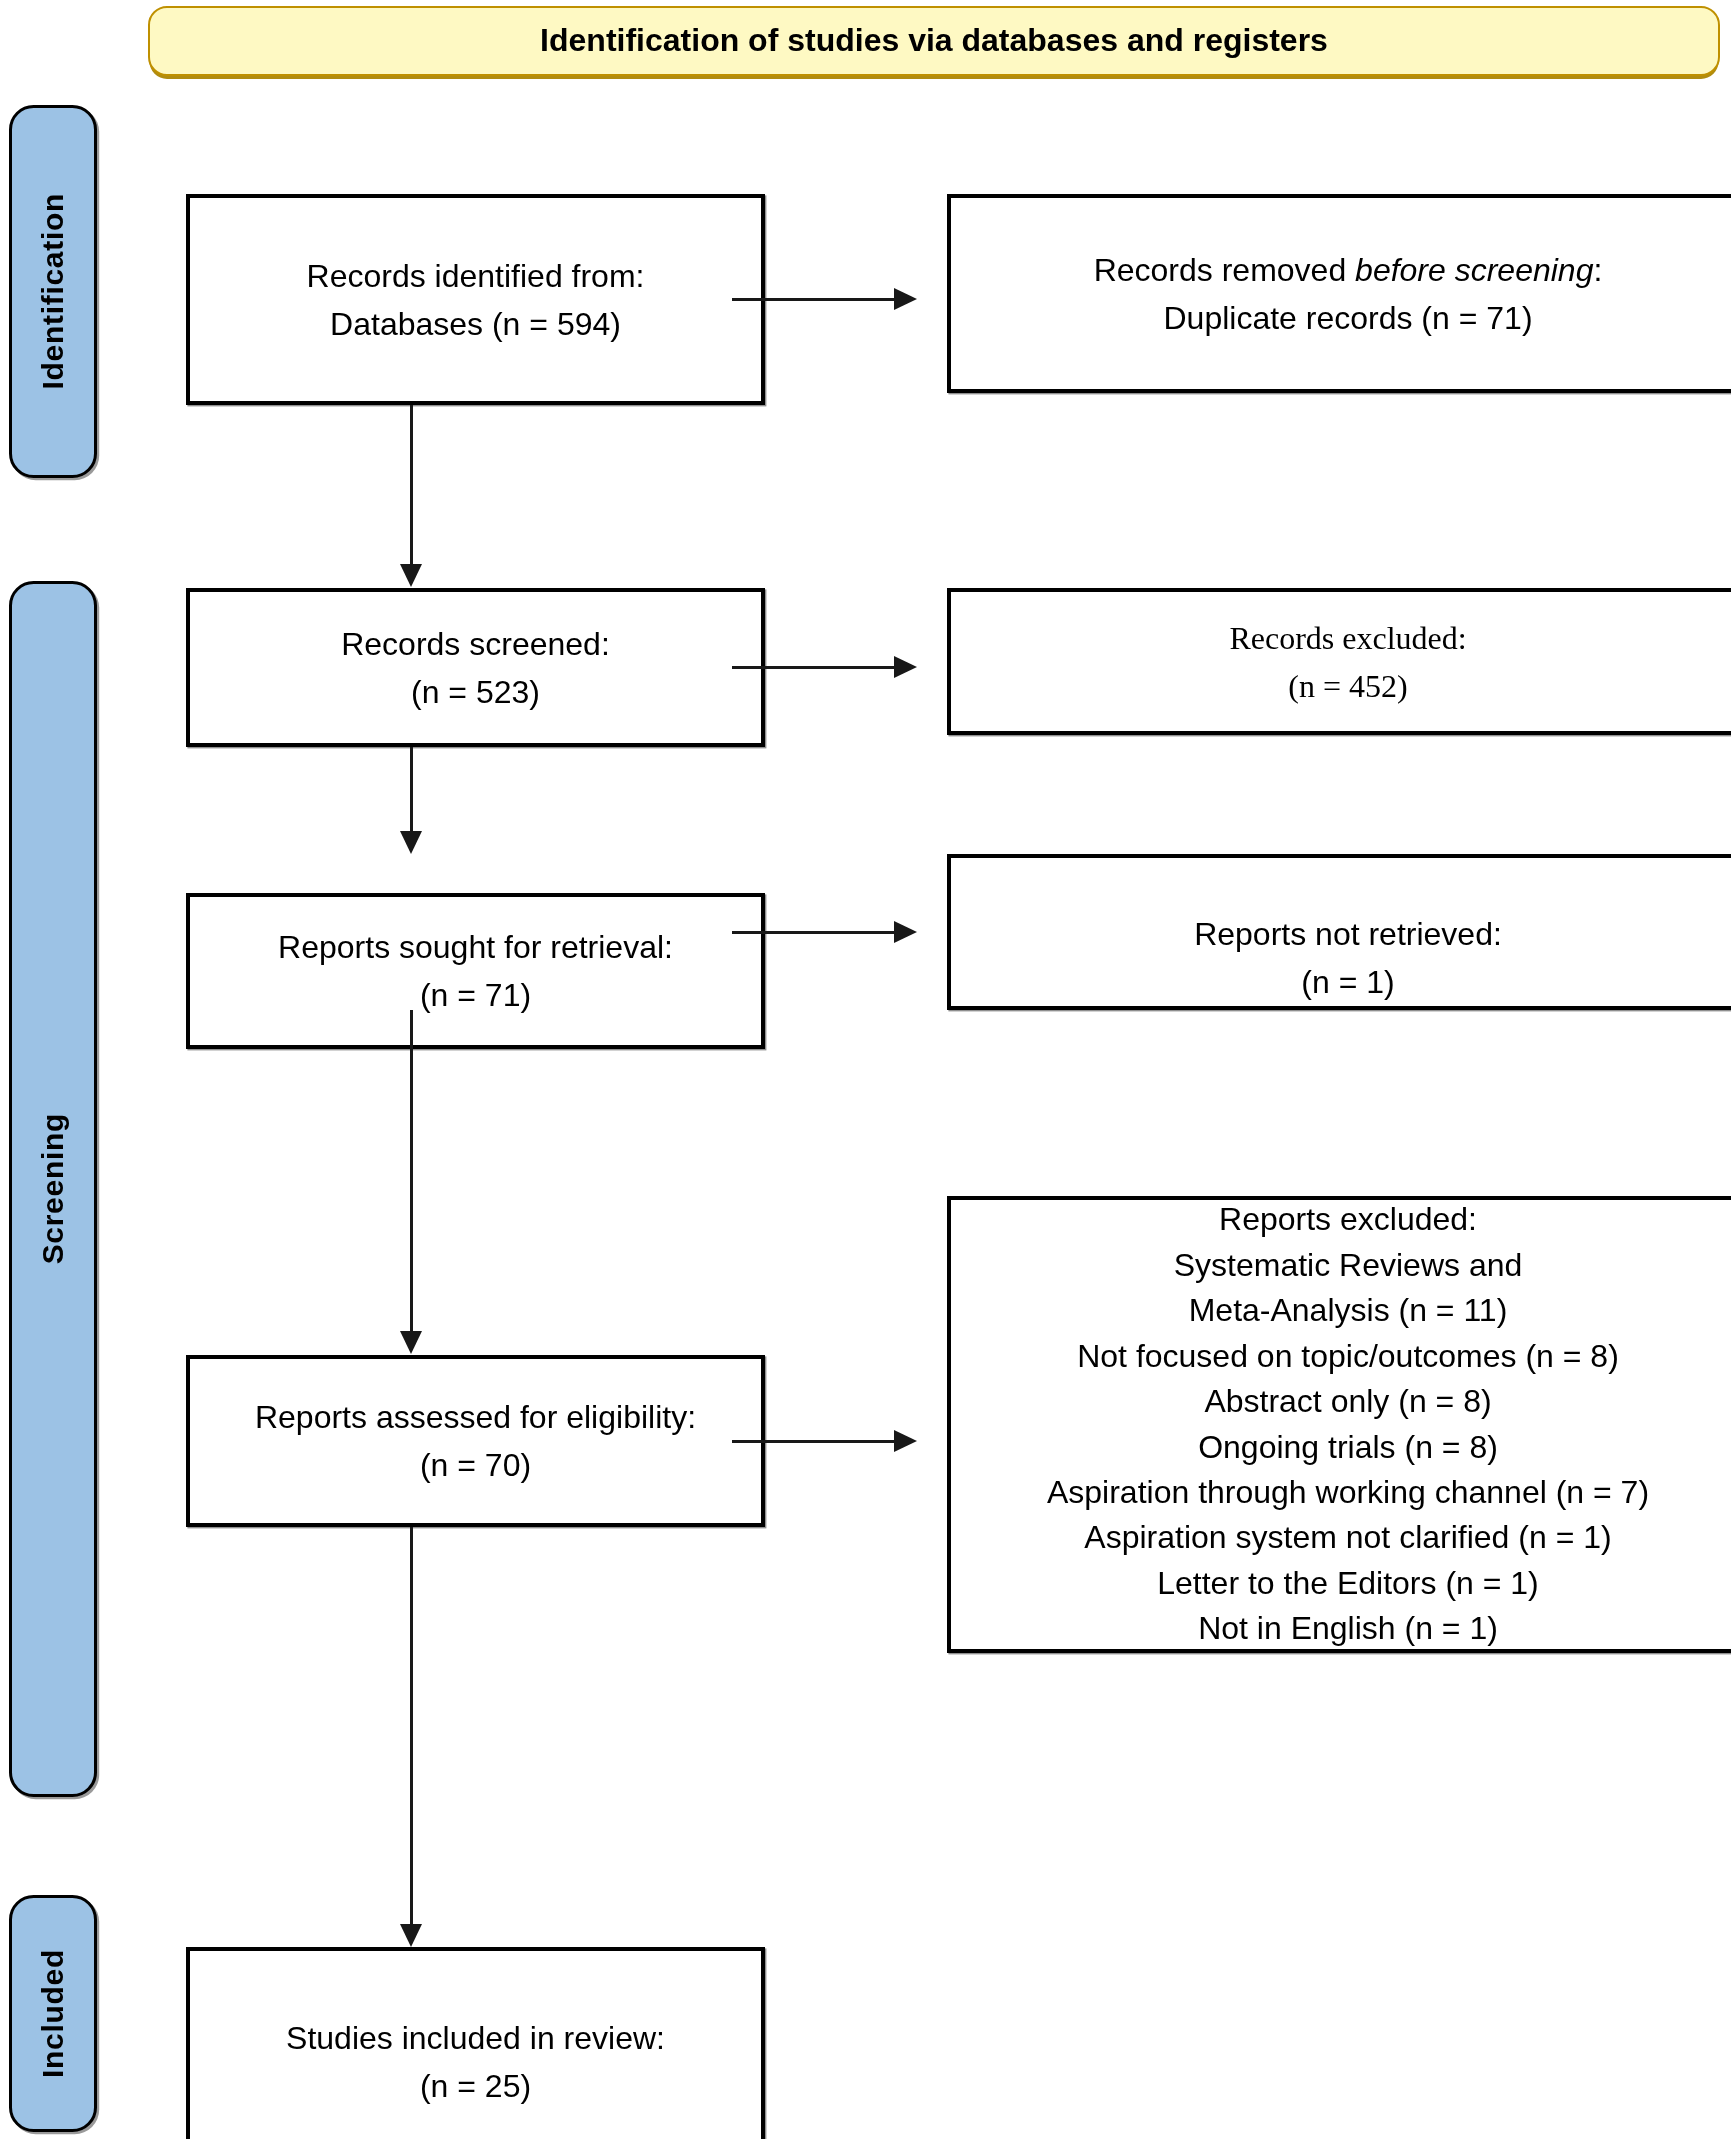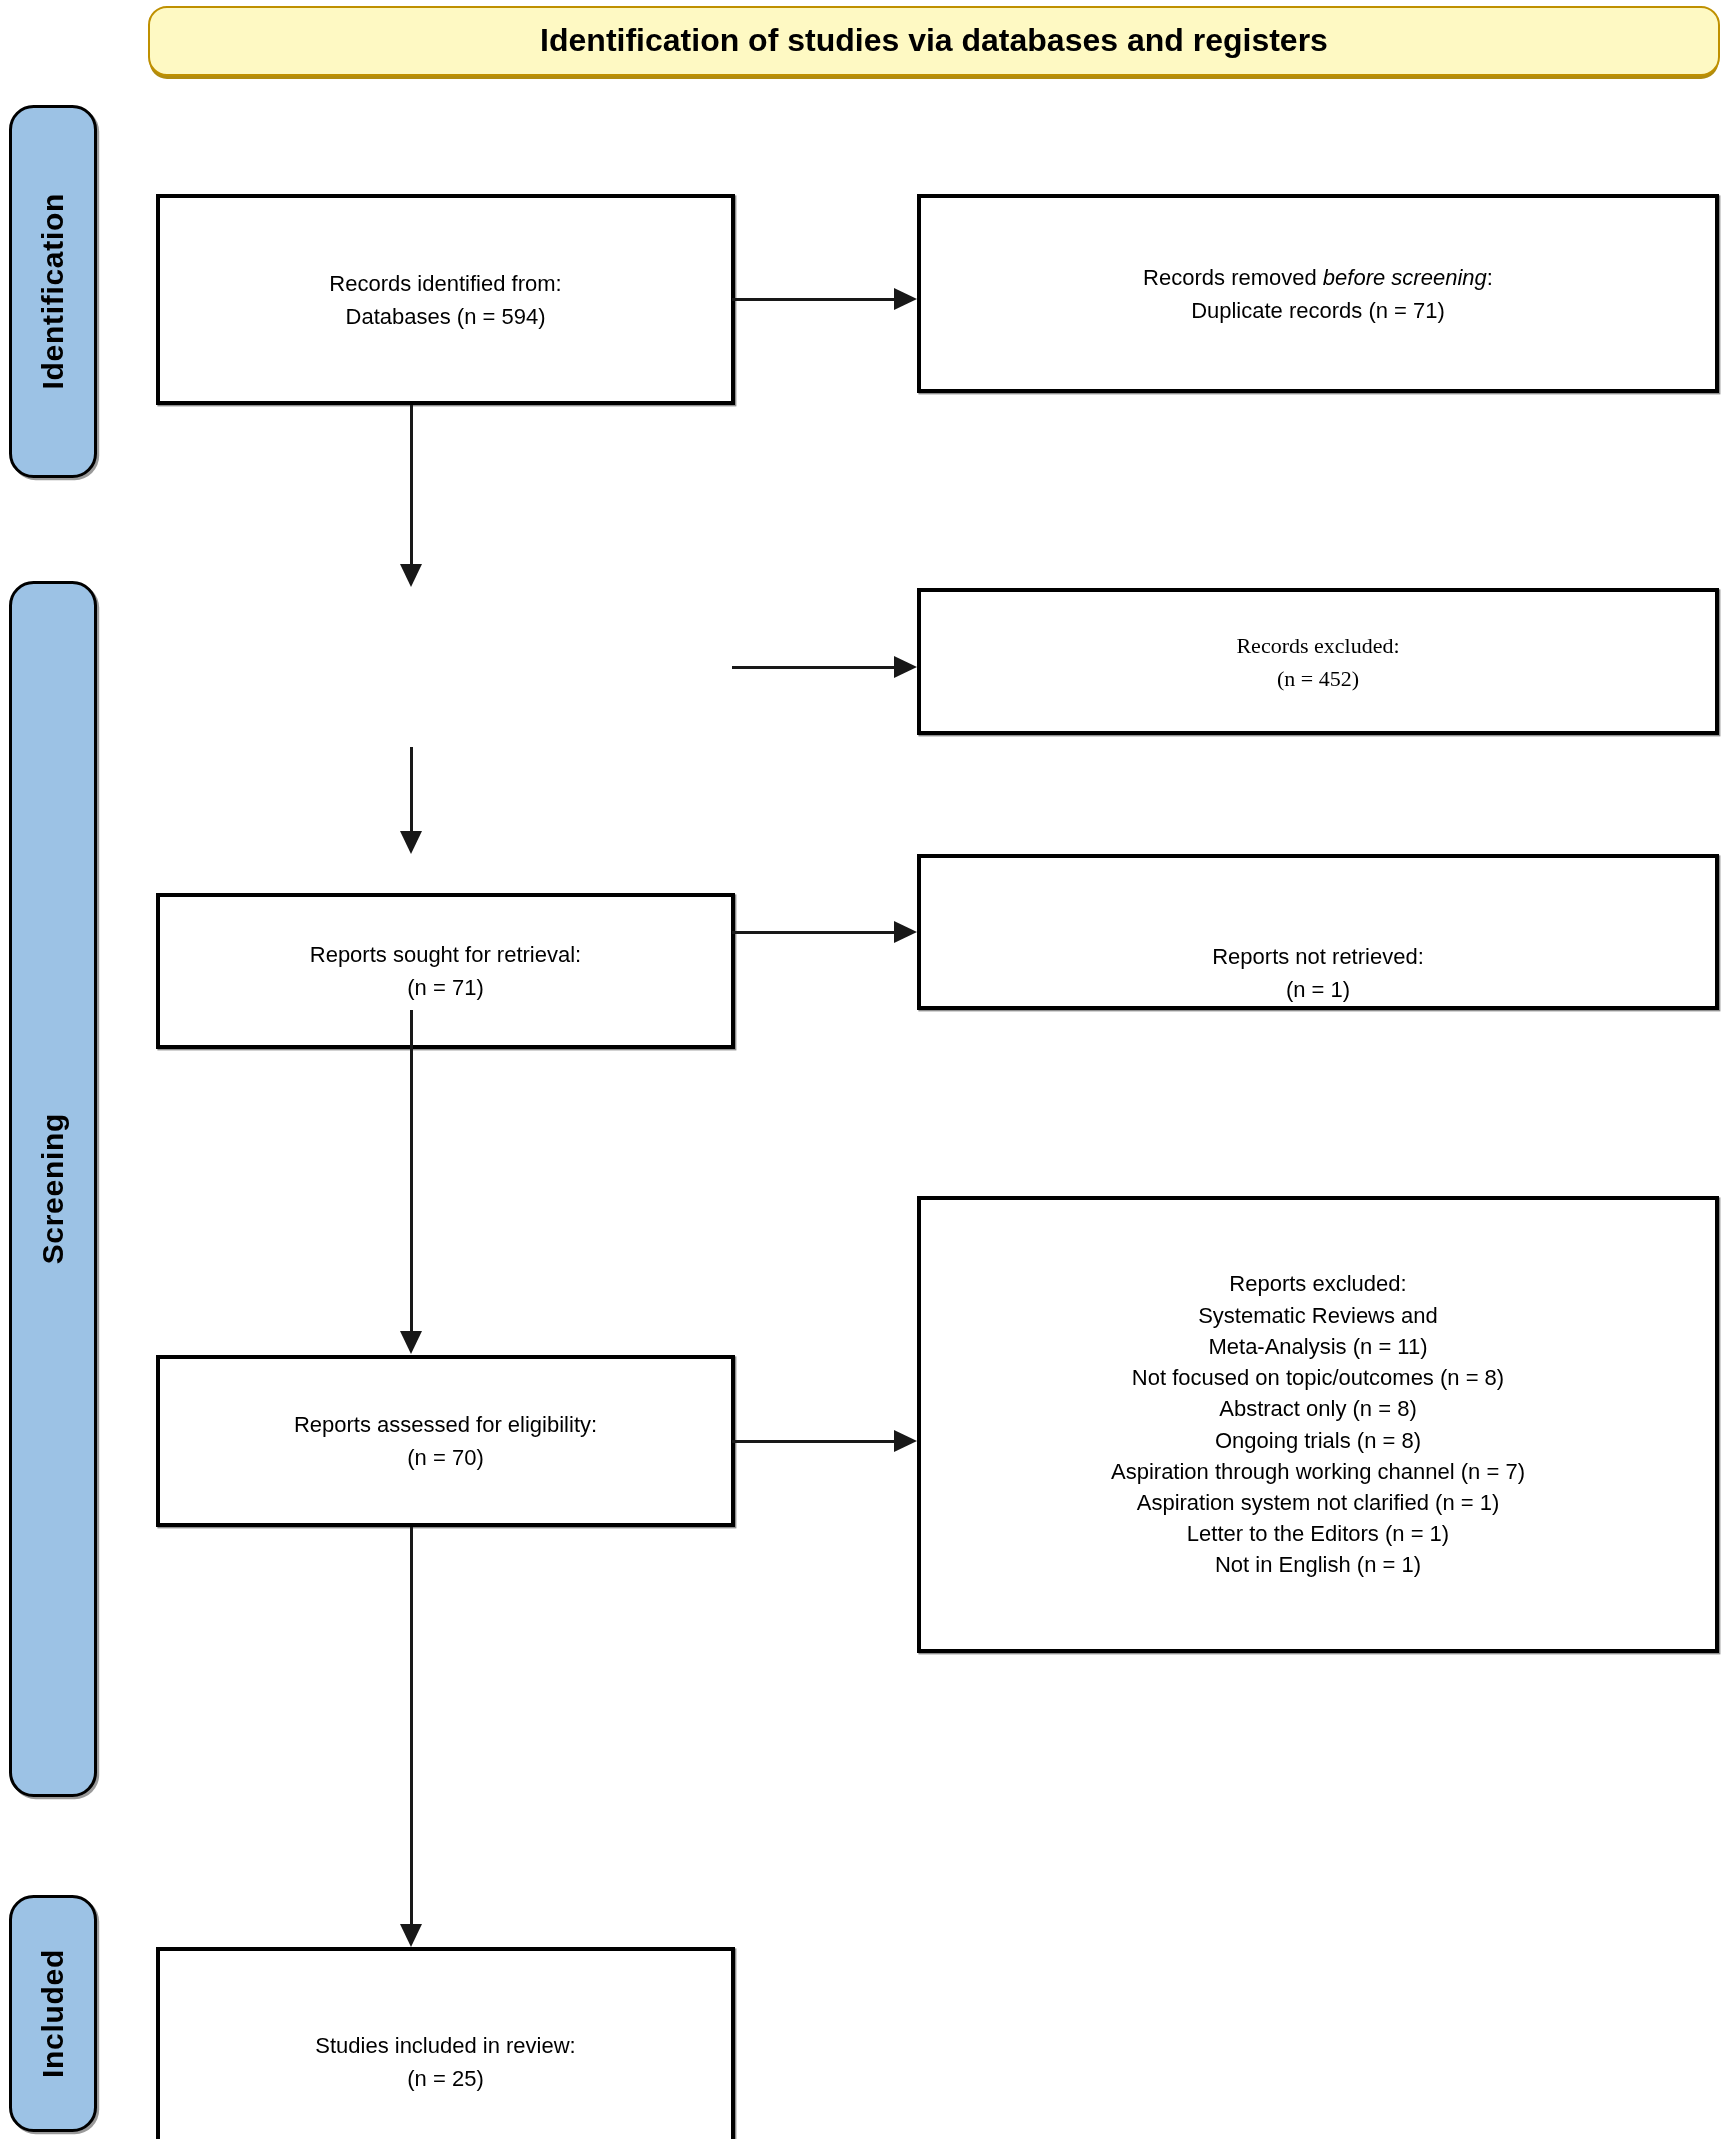--- a/index.html
+++ b/index.html
@@ -49,23 +49,24 @@
 
   
   .fbox {
     position: absolute;
     background: #ffffff;
     border: 4.3px solid #000000;
     box-sizing: border-box;
     display: flex; flex-direction: column;
     align-items: center; justify-content: center;
     text-align: center;
-    font-size: 22px;
+    font-size: 32px;
     line-height: 1.5;
     box-shadow: 1.4px 1.4px 0 0 #8f8f8f;
+    margin-left: 30px;
   }
   .col-left  { left: 156px;  width: 579px; }
   .col-right { left: 917px; width: 802px; }
 
   #box-identified { top: 194px;  height: 211px; }
   #box-screened   { top: 588px;  height: 159px; }
   #box-sought     { top: 893px; height: 156px; text-align: right; }
   #box-assessed   { top: 1355px; height: 172px; align-items: center; }
   #box-included   { top: 1947px; height: 230px; }
 
@@ -129,20 +130,24 @@
   <div class="stage" id="stage-screening">
     <span>Screening</span>
   </div>
   <div class="stage" id="stage-included">
     <span>Included</span>
   </div>
 
   <div class="fbox col-left" id="box-identified">
     <div>Records identified from:</div>
     <div>Databases (n = 594)</div>
+  </div>
+  <div class="fbox col-left" id="box-screened">
+    <div>Records screened:</div>
+    <div>(n = 523)</div>
   </div>
   <div class="fbox col-left" id="box-sought">
     <div>Reports sought for retrieval:</div>
     <div>(n = 71)</div>
   </div>
   <div class="fbox col-left" id="box-assessed">
     <div>Reports assessed for eligibility:</div>
     <div>(n = 70)</div>
   </div>
   <div class="fbox col-left" id="box-included">

